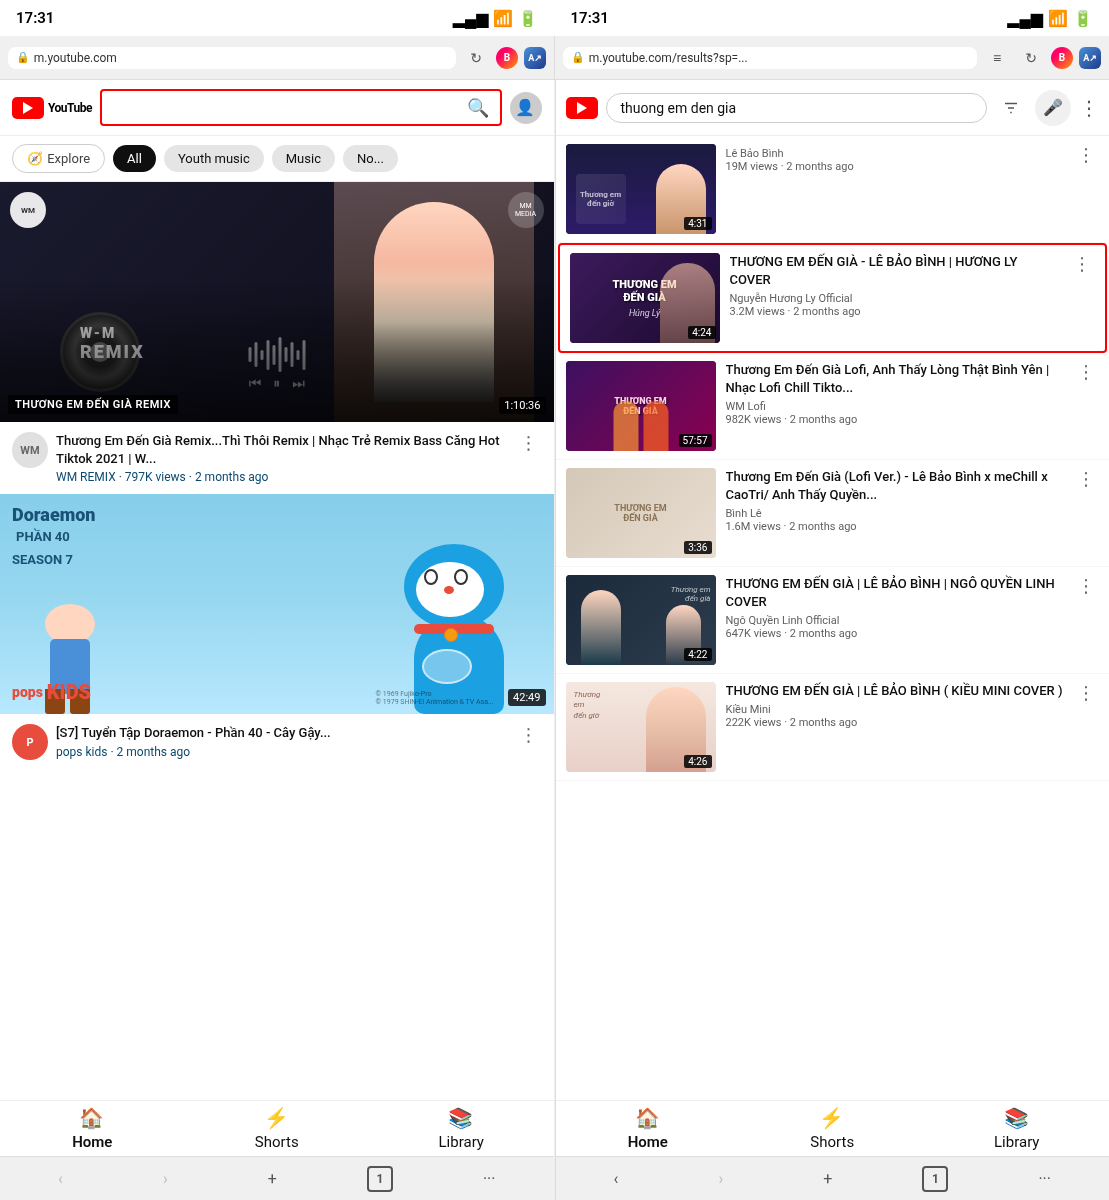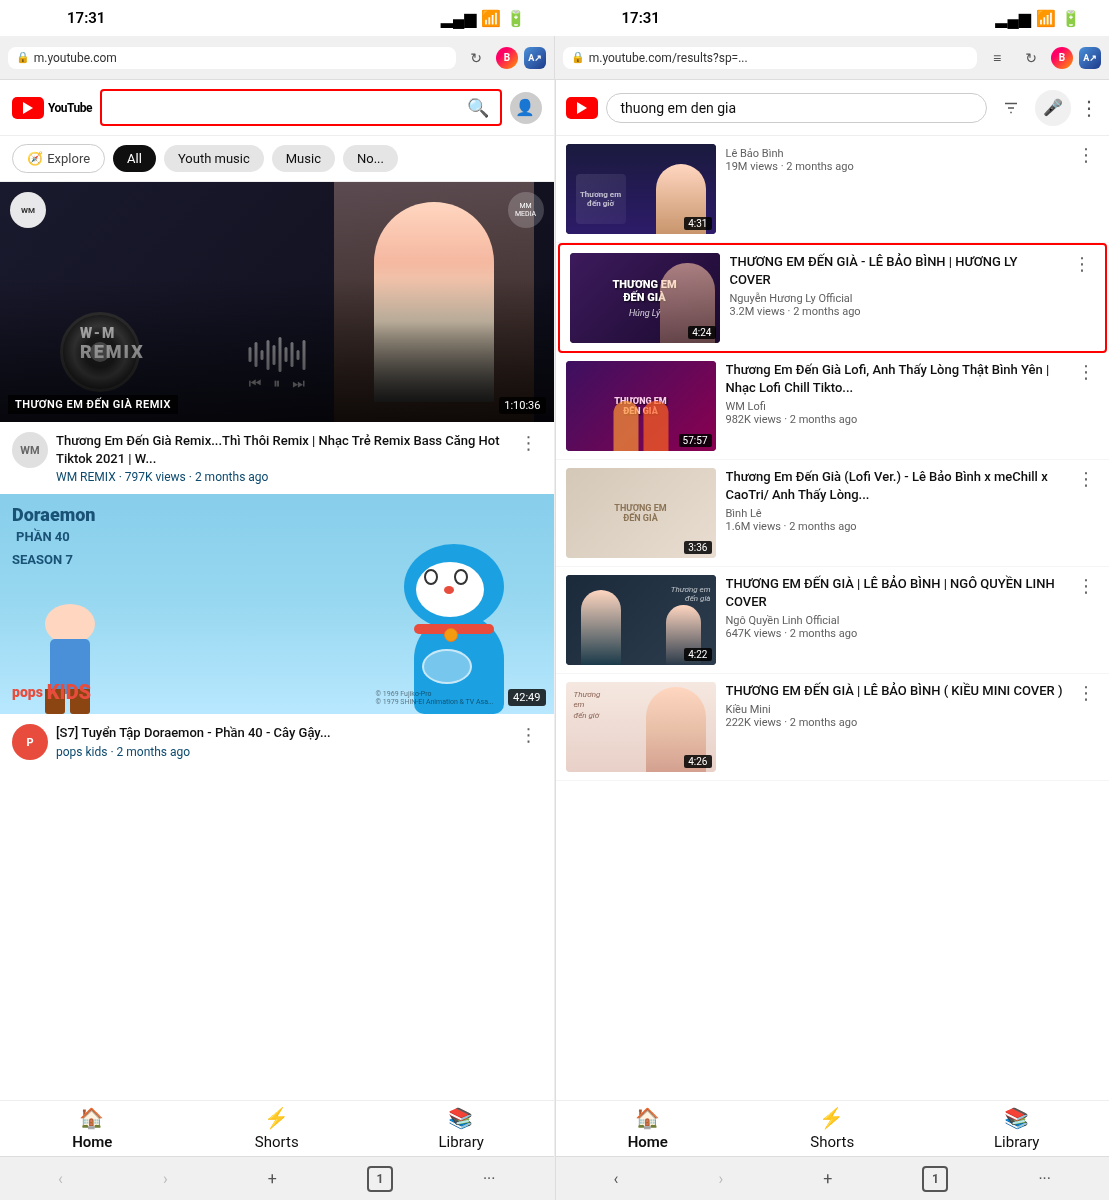--- a/index.html
+++ b/index.html
@@ -18,22 +18,21 @@
       display: flex;
       width: 100%;
       height: 36px;
       background: #fff;
     }
     .status-half {
       flex: 1;
       display: flex;
       align-items: center;
       justify-content: space-between;
-      padding: 0 28px;
-      margin-left: 39px;
+      padding: 0 16px;
     }
     .status-time {
       font-size: 15px;
       font-weight: 600;
       color: #000;
     }
     .status-icons {
       display: flex;
       align-items: center;
       gap: 5px;
@@ -960,21 +959,21 @@
         <div class="thumb-container">
           <div class="thumb-img" style="background:#e8e0d8;position:relative;overflow:hidden;">
             <div style="position:absolute;inset:0;background:linear-gradient(135deg,#d4c8b8,#e8ddd0);"></div>
             <div style="position:absolute;inset:0;display:flex;align-items:center;justify-content:center;">
               <span style="color:#8b7355;font-size:9px;font-weight:700;text-align:center;">THƯƠNG EM<br>ĐẾN GIÀ</span>
             </div>
           </div>
           <div class="thumb-duration">3:36</div>
         </div>
         <div class="result-info">
-          <div class="result-title">Thương Em Đến Già (Lofi Ver.) - Lê Bảo Bình x meChill x CaoTri/ Anh Thấy Lòng...</div>
+          <div class="result-title">Thương Em Đến Già (Lofi Ver.) - Lê Bảo Bình x meChill x CaoTri/ Anh Thấy Quyền...</div>
           <div class="result-channel">Bình Lê</div>
           <div class="result-meta">1.6M views · 2 months ago</div>
         </div>
         <div class="result-more">⋮</div>
       </div>
 
       <div class="result-item">
         <div class="thumb-container">
           <div class="thumb-img" style="background:#1a2a3a;position:relative;overflow:hidden;">
             <div style="position:absolute;inset:0;background:linear-gradient(135deg,#1a2a3a,#2d3d4e);"></div>

